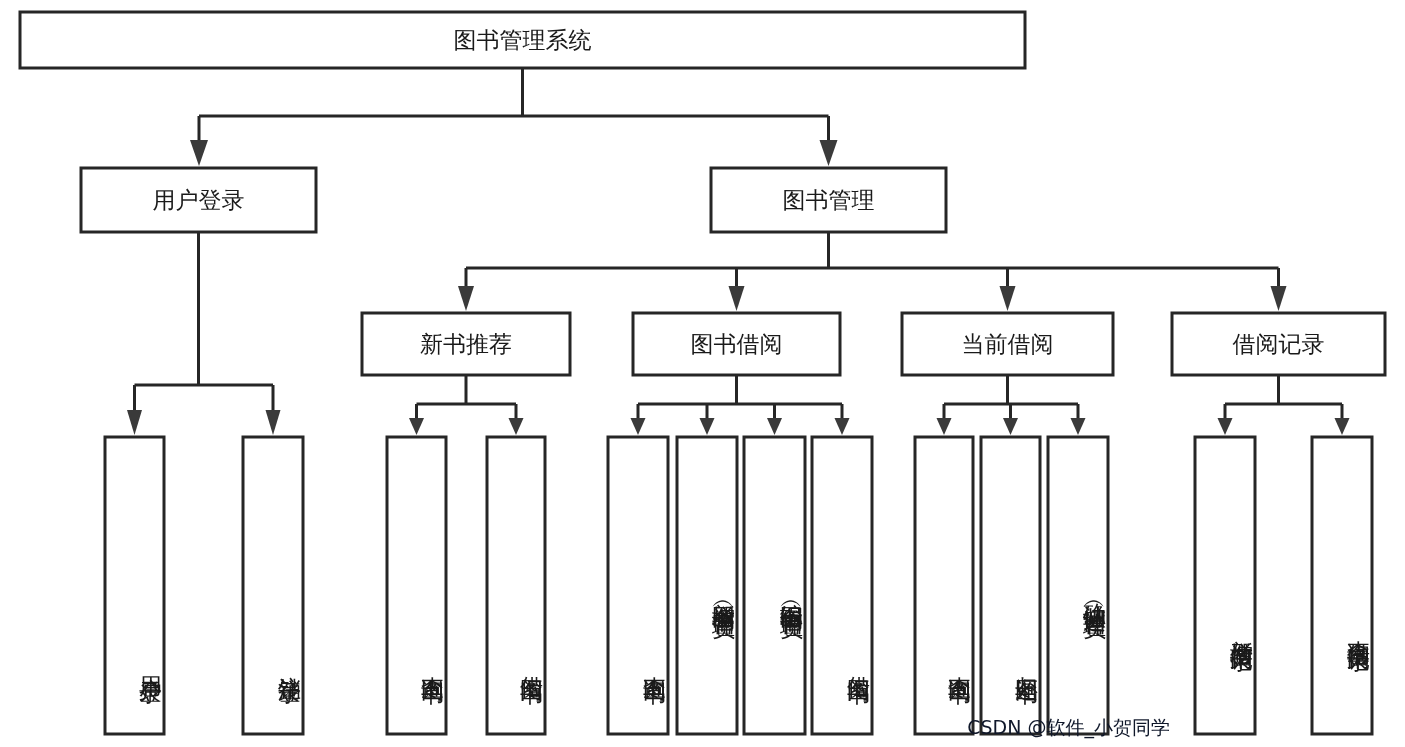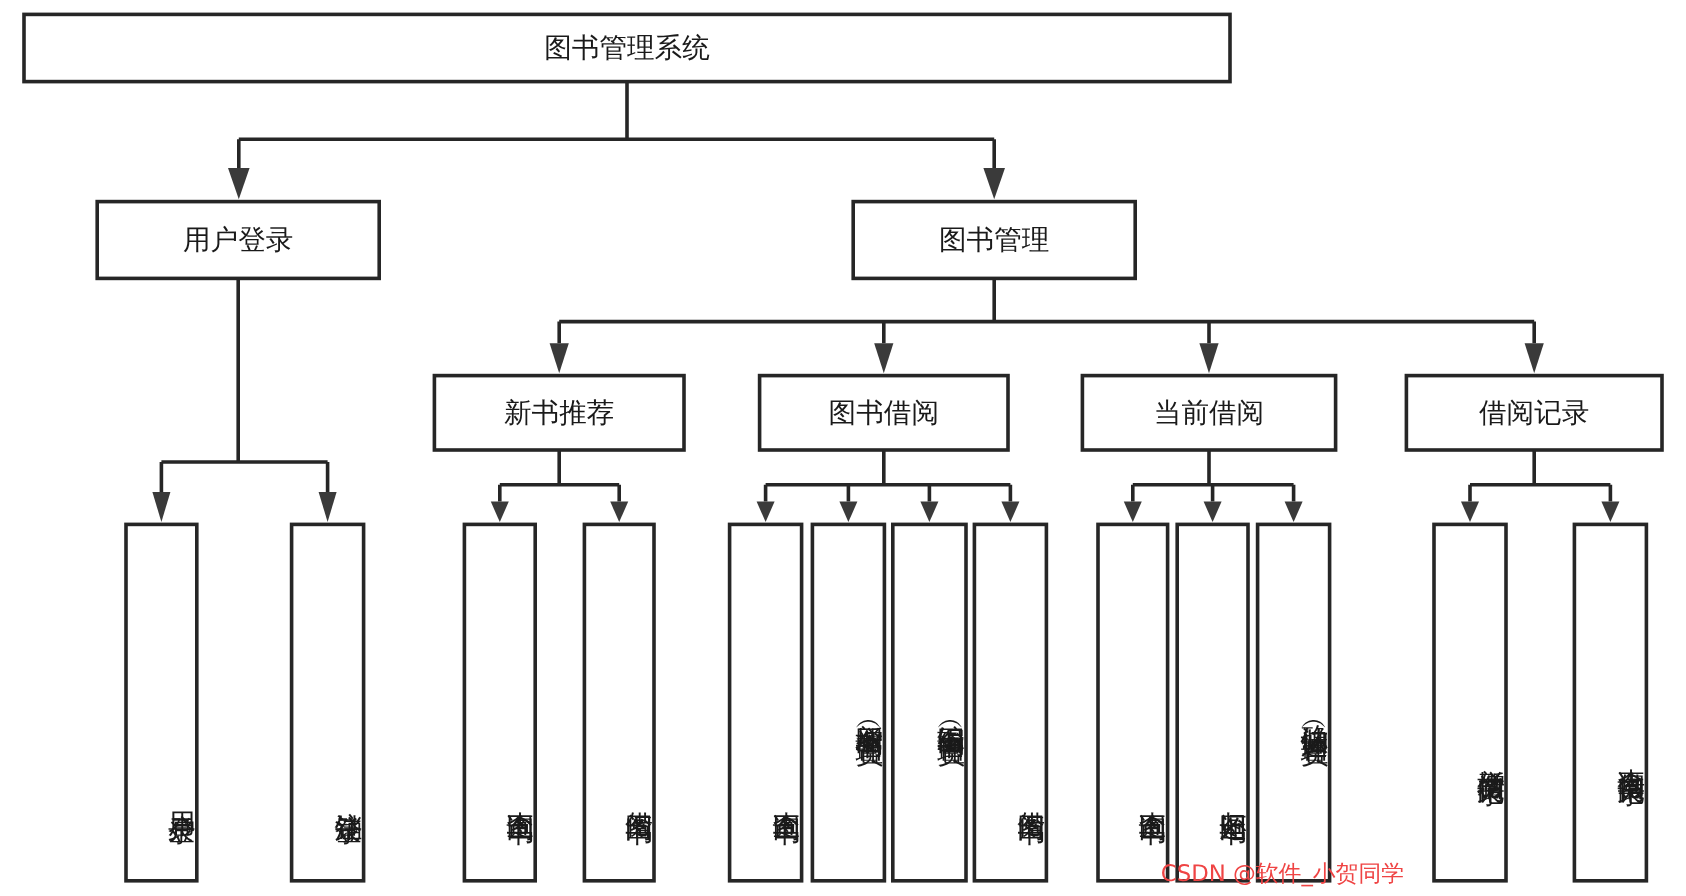--- a/index.html
+++ b/index.html
@@ -64,21 +64,21 @@
     align-items: flex-start;
     justify-content: center;
     pointer-events: none;
   }
   .watermark {
     position: absolute;
     right: 6px;
     bottom: 6px;
     font-family: "DejaVu Sans", "Liberation Sans", sans-serif;
     font-size: 19px;
-    color: #ef4444;
+    color: #0f172a;
     white-space: nowrap;
     text-align: right;
   }
 </style>
 </head>
 <body>
 
 <div id="diagram-root">
 
   <svg class="flow" viewBox="0 0 1405 747" xmlns="http://www.w3.org/2000/svg">

